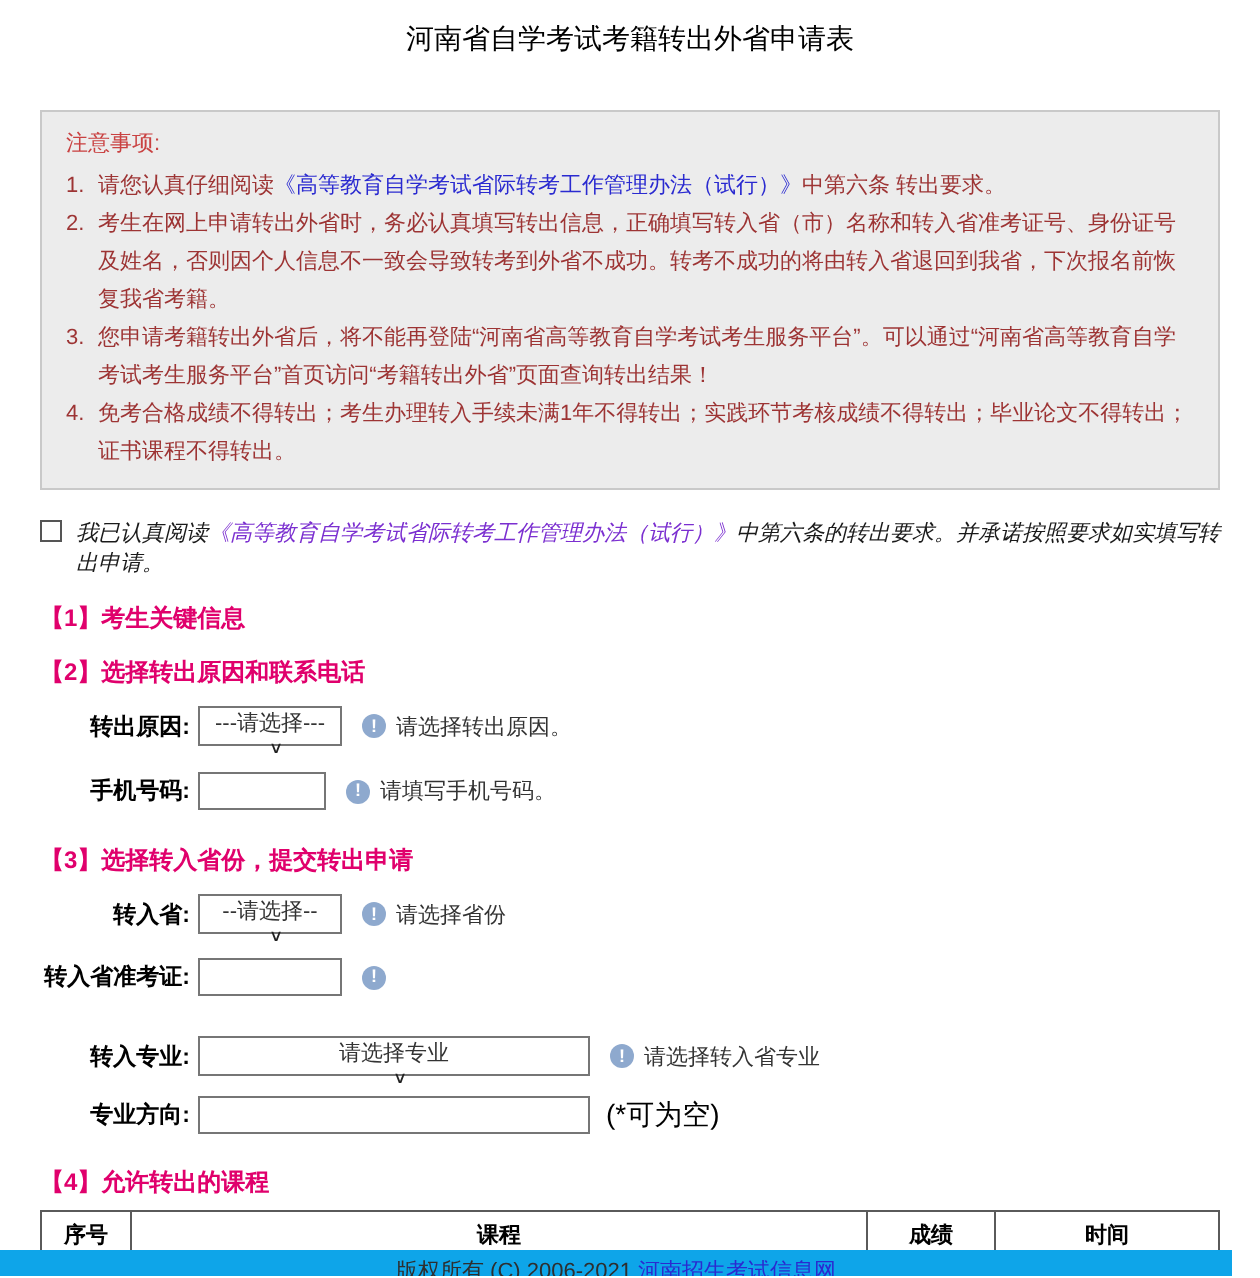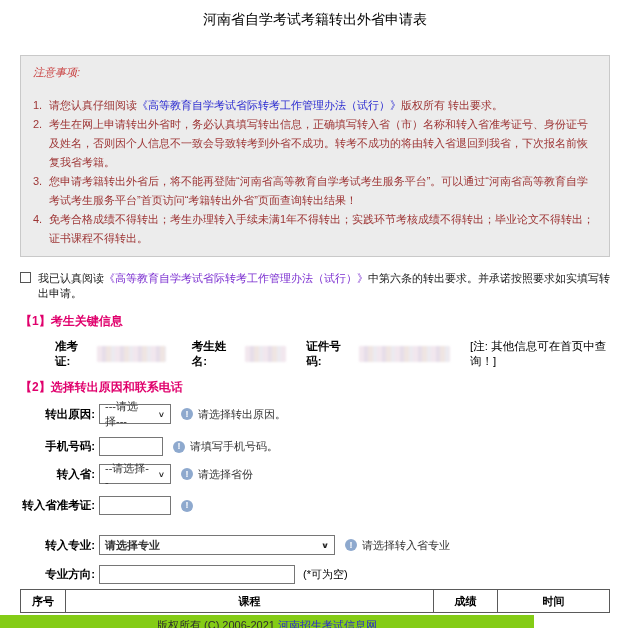--- a/index.html
+++ b/index.html
@@ -4,82 +4,82 @@
 <style>
   * { margin:0; padding:0; box-sizing:border-box; }
   html,body { width:630px; height:639px; background:#fff; overflow:hidden; position:relative;
     font-family:"Liberation Sans","DejaVu Sans",sans-serif; }
   .page { width:630px; height:639px; position:relative; }
 
   .title { text-align:center; padding-top:11px; font-size:14px; font-weight:normal; color:#000; }
 
   .notice-box { margin:26px 20px 0 20px; background:#ececec; border:1px solid #c9c9c9;
     padding:7px 12px 8px 12px; font-size:11px; line-height:19px; color:#9d3434; }
-  .notice-title { color:#c94141; margin-bottom:14px;font-style:italic; }
+  .notice-title { color:#c94141; margin-bottom:2px; }
   .notice-item { display:flex; }
   .notice-item .num { width:16px; flex:0 0 16px; }
   .notice-item .txt { flex:1; }
   .link-blue { color:#2a2ad0; cursor:pointer; }
   .link-purple { color:#7b2fd0; cursor:pointer; }
 
-  .agreement { margin:14px 20px 0 20px; font-size:11px; color:#1a1a1a; display:flex; align-items:flex-start; }
+  .agreement { margin:14px 20px 0 20px; font-size:11px; color:#1a1a1a; display:flex; align-items:flex-start;font-style:italic; }
   .checkbox { width:11px; height:11px; border:1px solid #555; background:#fff; margin:1px 7px 0 0; flex:0 0 11px; cursor:pointer; }
 
   .sec-title { margin:12px 12px 0 20px; font-size:12px; font-weight:bold; color:#e0006c; }
 
   .keyinfo-row { margin:9px 0 0 55px; display:flex; align-items:center; font-size:11.5px; color:#000; }
   .keyinfo-row .lbl { font-weight:bold; }
   .redacted { height:16px; border-radius:1px; filter:blur(1.2px);
     background:repeating-linear-gradient(90deg,#f2e7ee 0 5px,#e6dde9 5px 9px,#efe5e2 9px 14px,#eceaf0 14px 18px); }
   .red-zkz { width:70px; margin:0 26px 0 4px; }
   .red-name { width:42px; margin:0 20px 0 4px; }
   .red-id { width:92px; margin:0 20px 0 4px; }
 
   .form-row { display:flex; align-items:center; font-size:11.5px; color:#000; }
   .form-row .flabel { width:75px; margin-left:20px; text-align:right; font-weight:bold; flex:0 0 75px; }
-  .ctrl { margin-left:4px; border:1px solid #767676; background:#fff; font-size:11px; color:#333; }
+  .ctrl { margin-left:4px; border:1px solid #767676; background:#fff; font-size:11px; color:#333;flex-direction:column; }
   .fakeselect { height:20px; display:flex; align-items:center; justify-content:space-between;
     padding:0 5px; cursor:pointer; }
   .fakeselect .chev { font-size:10px; color:#222; margin-left:6px; transform:scaleY(0.8); }
   .w-sm { width:72px; }
-  .w-lg { width:236px;font-weight:bold; }
+  .w-lg { width:196px; }
   .tinput { height:19px; width:64px; padding:0 3px; outline:none; }
   .tinput.w-zkz { width:72px; }
   .tinput.w-lg2 { width:196px; }
   .hint { display:flex; align-items:center; margin-left:10px; font-size:11px; color:#333; }
   .info-icon { width:12px; height:12px; border-radius:50%; background:#8ea9ce; color:#fff;
     font-size:9px; font-weight:bold; display:flex; align-items:center; justify-content:center;
     margin-right:5px; flex:0 0 12px; line-height:1; }
-  .plain-note { margin-left:8px; font-size:11px; color:#000; }
+  .plain-note { margin-left:8px; font-size:14px; color:#000; }
 
   table.courses { margin:5px 20px 0 20px; width:590px; border-collapse:collapse; font-size:11px; color:#000; }
   table.courses th, table.courses td { border:1px solid #5a5a5a; height:23px; padding:0 6px; }
   table.courses th { font-weight:bold; text-align:center; }
   .col-no { width:45px; text-align:center; }
   .col-course { text-align:left; }
   th.col-course { text-align:center; }
   .col-grade { width:64px; text-align:center; }
   .col-time { width:112px; text-align:center; }
 
-  .footer { position:absolute; left:0; bottom:11px; width:534px; height:13px; background:#84cc16;
+  .footer { position:absolute; left:0; bottom:1px; width:616px; height:13px; background:#0ea5e9;
     overflow:hidden; text-align:center; }
   .footer-inner { font-size:11px; color:#2e2e2e; margin-top:3px; white-space:nowrap; }
 </style>
 </head>
 <body>
 
 <div class="page">
 
   <div class="title">河南省自学考试考籍转出外省申请表</div>
 
   <div class="notice-box">
     <div class="notice-title">注意事项:</div>
     <div class="notice-item">
       <span class="num">1.</span>
-      <span class="txt"><span>请您认真仔细阅读</span><span class="link-blue">《高等教育自学考试省际转考工作管理办法（试行）》</span><span>版权所有 转出要求。</span></span>
+      <span class="txt"><span>请您认真仔细阅读</span><span class="link-blue">《高等教育自学考试省际转考工作管理办法（试行）》</span><span>中第六条 转出要求。</span></span>
     </div>
     <div class="notice-item">
       <span class="num">2.</span>
       <span class="txt">考生在网上申请转出外省时，务必认真填写转出信息，正确填写转入省（市）名称和转入省准考证号、身份证号及姓名，否则因个人信息不一致会导致转考到外省不成功。转考不成功的将由转入省退回到我省，下次报名前恢复我省考籍。</span>
     </div>
     <div class="notice-item">
       <span class="num">3.</span>
       <span class="txt">您申请考籍转出外省后，将不能再登陆“河南省高等教育自学考试考生服务平台”。可以通过“河南省高等教育自学考试考生服务平台”首页访问“考籍转出外省”页面查询转出结果！</span>
     </div>
     <div class="notice-item">
@@ -87,29 +87,20 @@
       <span class="txt">免考合格成绩不得转出；考生办理转入手续未满1年不得转出；实践环节考核成绩不得转出；毕业论文不得转出；证书课程不得转出。</span>
     </div>
   </div>
 
   <div class="agreement">
     <span class="checkbox"></span>
     <span><span>我已认真阅读</span><span class="link-purple">《高等教育自学考试省际转考工作管理办法（试行）》</span><span>中第六条的转出要求。并承诺按照要求如实填写转出申请。</span></span>
   </div>
 
   <div class="sec-title">【1】考生关键信息</div>
-  <div class="keyinfo-row">
-    <span class="lbl">准考证:</span>
-    <span class="redacted red-zkz"></span>
-    <span class="lbl">考生姓名:</span>
-    <span class="redacted red-name"></span>
-    <span class="lbl">证件号码:</span>
-    <span class="redacted red-id"></span>
-    <span>[注: 其他信息可在首页中查询！]</span>
-  </div>
 
   <div class="sec-title" style="margin-top:10px;">【2】选择转出原因和联系电话</div>
 
   <div class="form-row" style="margin-top:8px;">
     <span class="flabel">转出原因:</span>
     <span class="ctrl fakeselect w-sm">
       <span>---请选择---</span>
       <span class="chev">∨</span>
     </span>
     <span class="hint">
@@ -120,20 +111,21 @@
 
   <div class="form-row" style="margin-top:13px;">
     <span class="flabel">手机号码:</span>
     <input class="ctrl tinput" type="text" value="" style="">
     <span class="hint">
       <span class="info-icon">!</span>
       <span>请填写手机号码。</span>
     </span>
   </div>
 
+  <div class="sec-title" style="margin-top:17px;">【3】选择转入省份，提交转出申请</div>
 
   <div class="form-row" style="margin-top:8px;">
     <span class="flabel">转入省:</span>
     <span class="ctrl fakeselect w-sm">
       <span>--请选择--</span>
       <span class="chev">∨</span>
     </span>
     <span class="hint">
       <span class="info-icon">!</span>
       <span>请选择省份</span>
@@ -159,20 +151,21 @@
       <span>请选择转入省专业</span>
     </span>
   </div>
 
   <div class="form-row" style="margin-top:10px;">
     <span class="flabel">专业方向:</span>
     <input class="ctrl tinput w-lg2" type="text" value="" style="">
     <span class="plain-note">(*可为空)</span>
   </div>
 
+  <div class="sec-title" style="margin-top:16px;">【4】允许转出的课程</div>
 
   <table class="courses">
     <thead>
       <tr>
         <th class="col-no">序号</th>
         <th class="col-course">课程</th>
         <th class="col-grade">成绩</th>
         <th class="col-time">时间</th>
       </tr>
     </thead>

